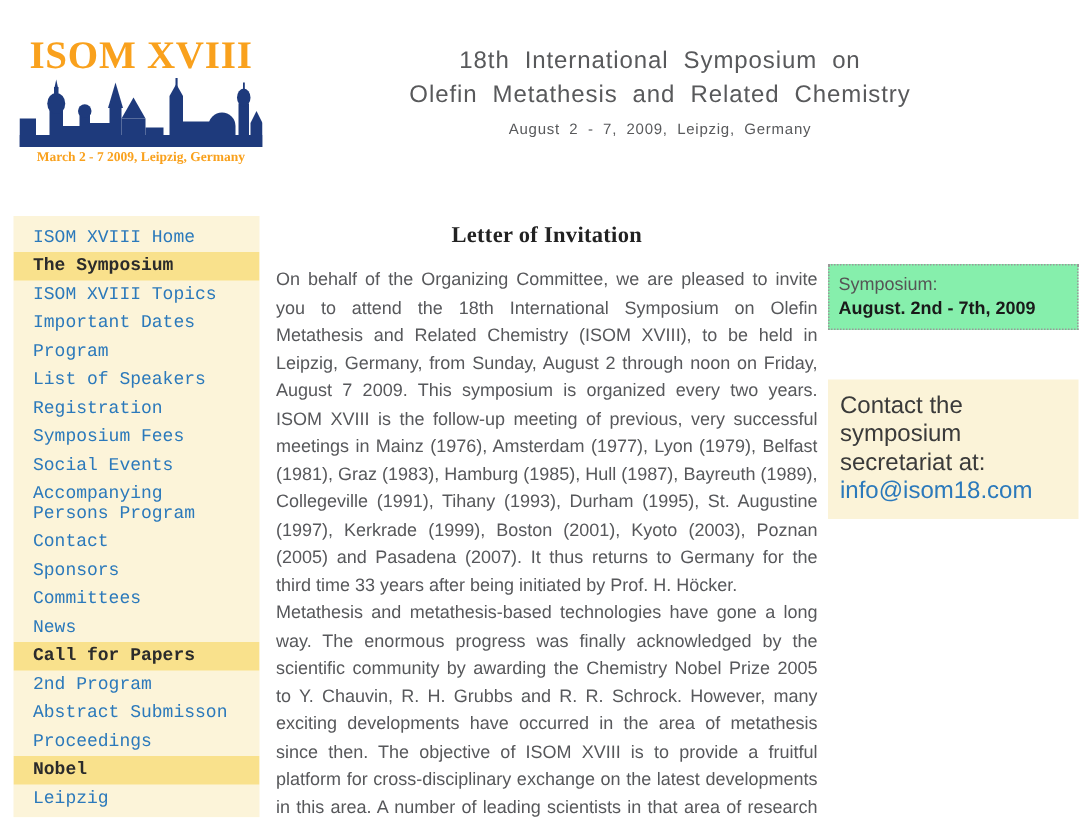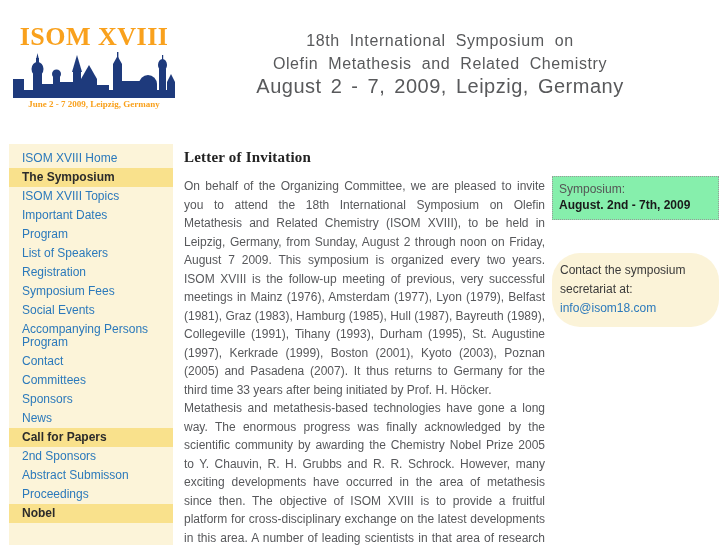--- a/index.html
+++ b/index.html
@@ -28,51 +28,51 @@
   .skyline{display:block;width:162px;height:46px;margin-top:1px;}
   .skyline *{fill:var(--skyline-navy);}
   .logo-subtitle{
     font-family:"Liberation Serif",serif;font-weight:bold;font-size:9px;line-height:11px;
     color:var(--logo-orange);margin-top:1px;white-space:nowrap;
   }
   .header-title{
     position:absolute;left:245px;top:29px;width:390px;text-align:center;color:var(--title-gray);
   }
   .ht-main{font-size:16px;line-height:23px;word-spacing:5px;letter-spacing:0.6px;}
-  .ht-sub{font-size:20px;line-height:23px;word-spacing:3px;letter-spacing:0.5px;}
+  .ht-sub{font-size:10px;line-height:23px;word-spacing:3px;letter-spacing:0.5px;}
   
   .sidebar{
     position:absolute;left:9px;top:144px;width:164px;height:401px;
     background:var(--sidebar-cream);padding-top:5px;font-size:12px;overflow:hidden;
   }
   .nav-item{
-    color:var(--link-blue);padding:3px 20px 3px 13px;line-height:13px;cursor:pointer;
+    color:var(--link-blue);padding:3px 20px 3px 13px;line-height:13px;cursor:pointer;font-family:Liberation Mono, monospace;
   }
   .nav-item.section{
     font-weight:bold;color:var(--heading-dark);background:var(--sidebar-highlight);
   }
   
   .main{position:absolute;left:184px;top:145px;width:361px;height:400px;overflow:hidden;}
   .main h1{
     font-family:"Liberation Serif",serif;font-size:15px;font-weight:bold;color:#222;
-    margin:4px 0 11px 0;letter-spacing:0.2px;
+    text-align:center;margin:4px 0 11px 0;letter-spacing:0.2px;
   }
   .main p{
     font-size:12px;line-height:18.5px;text-align:justify;color:var(--text-gray);margin:0;
   }
   
   .aside{position:absolute;left:552px;top:176px;width:167px;}
   .symposium-box{
     border:1px dotted #999;background:#86efac;padding:4px 6px 6px 6px;
     font-size:12px;line-height:16px;color:#555;
   }
   .symposium-box .dates{font-weight:bold;color:#1a1a1a;}
   .contact-box{
     margin-top:33px;background:var(--contact-cream);padding:8px 8px 9px 8px;
-    font-size:12px;line-height:19px;color:#3a3a3a;border-radius:28px;
+    font-size:16px;line-height:19px;color:#3a3a3a;
   }
   .contact-box a{color:var(--link-blue);text-decoration:none;cursor:pointer;display:inline-block;}
 </style>
 </head>
 <body>
 
 <div class="page">
 
   <header>
     <div class="logo">
@@ -96,21 +96,21 @@
         <rect x="100" y="12" width="9" height="34"></rect>
         <polygon points="100,12 109,12 104.5,4"></polygon>
         <rect x="104" y="0" width="1.4" height="8"></rect>
         <rect x="109" y="29" width="18" height="17"></rect>
         <path d="M126,46 v-14 a9,9 0 0 1 18,0 v14 z"></path>
         <rect x="146" y="17" width="7" height="29"></rect>
         <ellipse cx="149.5" cy="13" rx="4.5" ry="6"></ellipse>
         <rect x="149" y="3" width="1.2" height="6"></rect>
         <polygon points="154,46 162,46 162,30 158,22 154,30"></polygon>
       </svg>
-      <div class="logo-subtitle">June 2 - 7  2009, Leipzig, Germany</div>
+      <div class="logo-subtitle">March 2 - 7  2009, Leipzig, Germany</div>
     </div>
 
     <div class="header-title">
       <div class="ht-main">18th International Symposium on</div>
       <div class="ht-main">Olefin Metathesis and Related Chemistry</div>
       <div class="ht-sub">August 2 - 7, 2009, Leipzig, Germany</div>
     </div>
   </header>
 
   <nav class="sidebar">
@@ -118,28 +118,29 @@
     <div class="nav-item section">The Symposium</div>
     <div class="nav-item">ISOM XVIII Topics</div>
     <div class="nav-item">Important Dates</div>
     <div class="nav-item">Program</div>
     <div class="nav-item">List of Speakers</div>
     <div class="nav-item">Registration</div>
     <div class="nav-item">Symposium Fees</div>
     <div class="nav-item">Social Events</div>
     <div class="nav-item">Accompanying Persons Program</div>
     <div class="nav-item">Contact</div>
+    <div class="nav-item">Sponsors</div>
     <div class="nav-item">Committees</div>
-    <div class="nav-item">Sponsors</div>
     <div class="nav-item">News</div>
     <div class="nav-item section">Call for Papers</div>
-    <div class="nav-item">2nd Sponsors</div>
+    <div class="nav-item">2nd Program</div>
     <div class="nav-item">Abstract Submisson</div>
     <div class="nav-item">Proceedings</div>
     <div class="nav-item section">Nobel</div>
+    <div class="nav-item">Leipzig</div>
   </nav>
 
   <main class="main">
     <h1>Letter of Invitation</h1>
     <p>On behalf of the Organizing Committee, we are pleased to invite you to attend the 18th International Symposium on Olefin Metathesis and Related Chemistry (ISOM XVIII), to be held in Leipzig, Germany, from Sunday, August 2 through noon on Friday, August 7 2009. This symposium is organized every two years. ISOM XVIII is the follow-up meeting of previous, very successful meetings in Mainz (1976), Amsterdam (1977), Lyon (1979), Belfast (1981), Graz (1983), Hamburg (1985), Hull (1987), Bayreuth (1989), Collegeville (1991), Tihany (1993), Durham (1995), St. Augustine (1997), Kerkrade (1999), Boston (2001), Kyoto (2003), Poznan (2005) and Pasadena (2007). It thus returns to Germany for the third time 33 years after being initiated by Prof. H. Höcker.</p>
     <p>Metathesis and metathesis-based technologies have gone a long way. The enormous progress was finally acknowledged by the scientific community by awarding the Chemistry Nobel Prize 2005 to Y. Chauvin, R. H. Grubbs and R. R. Schrock. However, many exciting developments have occurred in the area of metathesis since then. The objective of ISOM XVIII is to provide a fruitful platform for cross-disciplinary exchange on the latest developments in this area. A number of leading scientists in that area of research have already agreed to give Plenary and Invited Lectures. I cordially invite you to participate in ISOM XVIII and to present your latest accomplishments in that area of research. The program will cover all aspects of alkene and alkyne metathesis including theory and mechanism, catalyst and initiator design, catalyst immobilization, applications in organic synthesis, polymer chemistry, medical chemistry, materials science and chemical engineering. Significant contributions will also be made from leading industry scientits, thus providing a profound insight into</p>
   </main>
 
   <aside class="aside">
     <div class="symposium-box">

